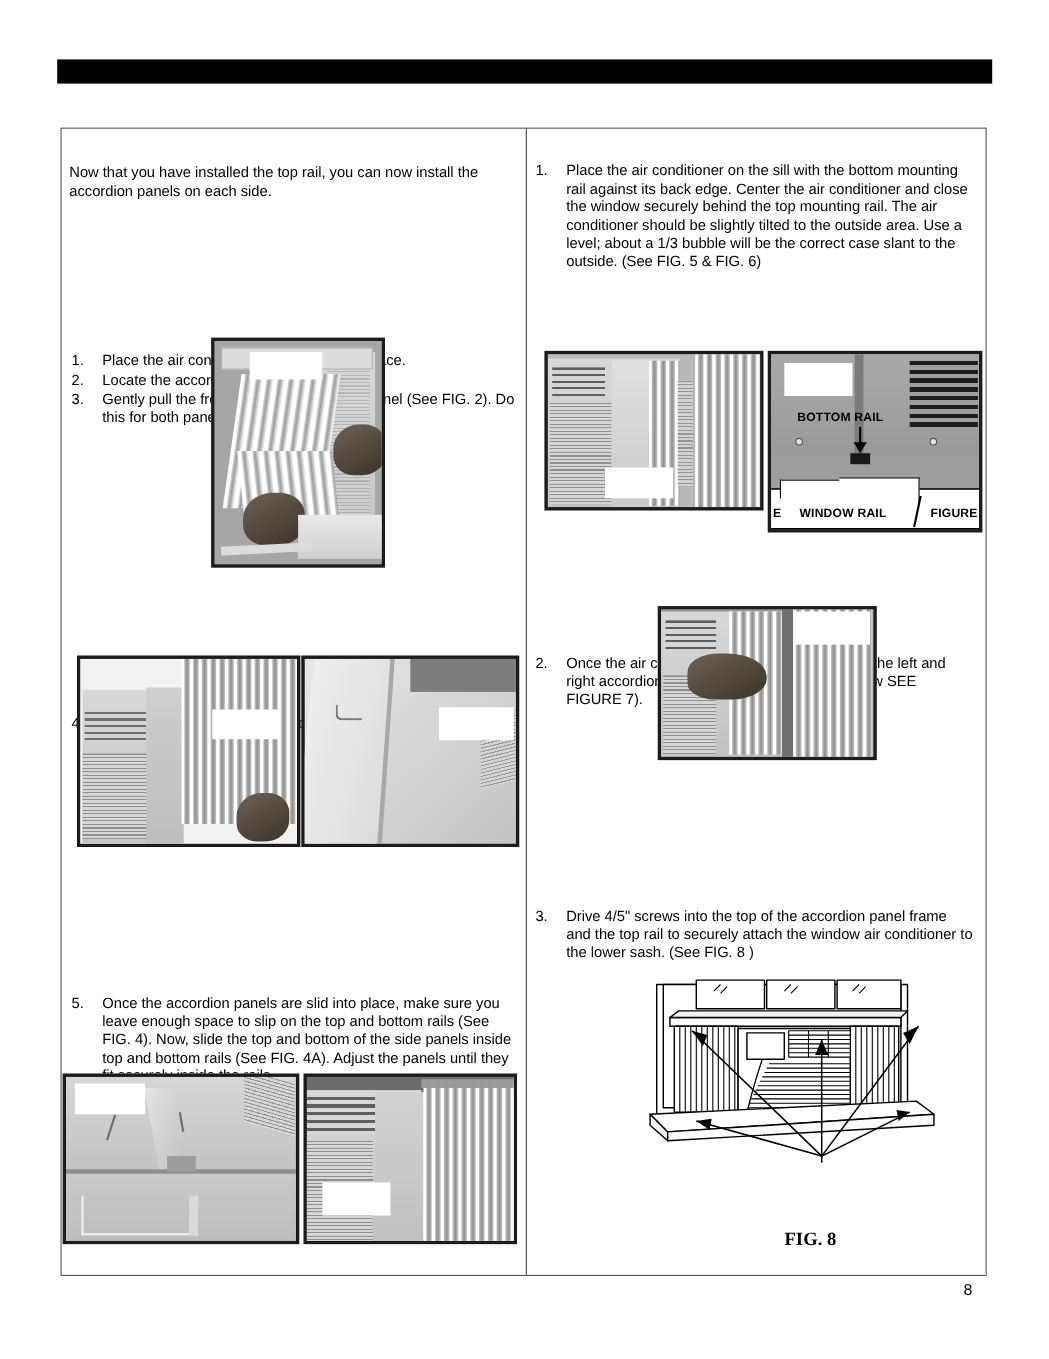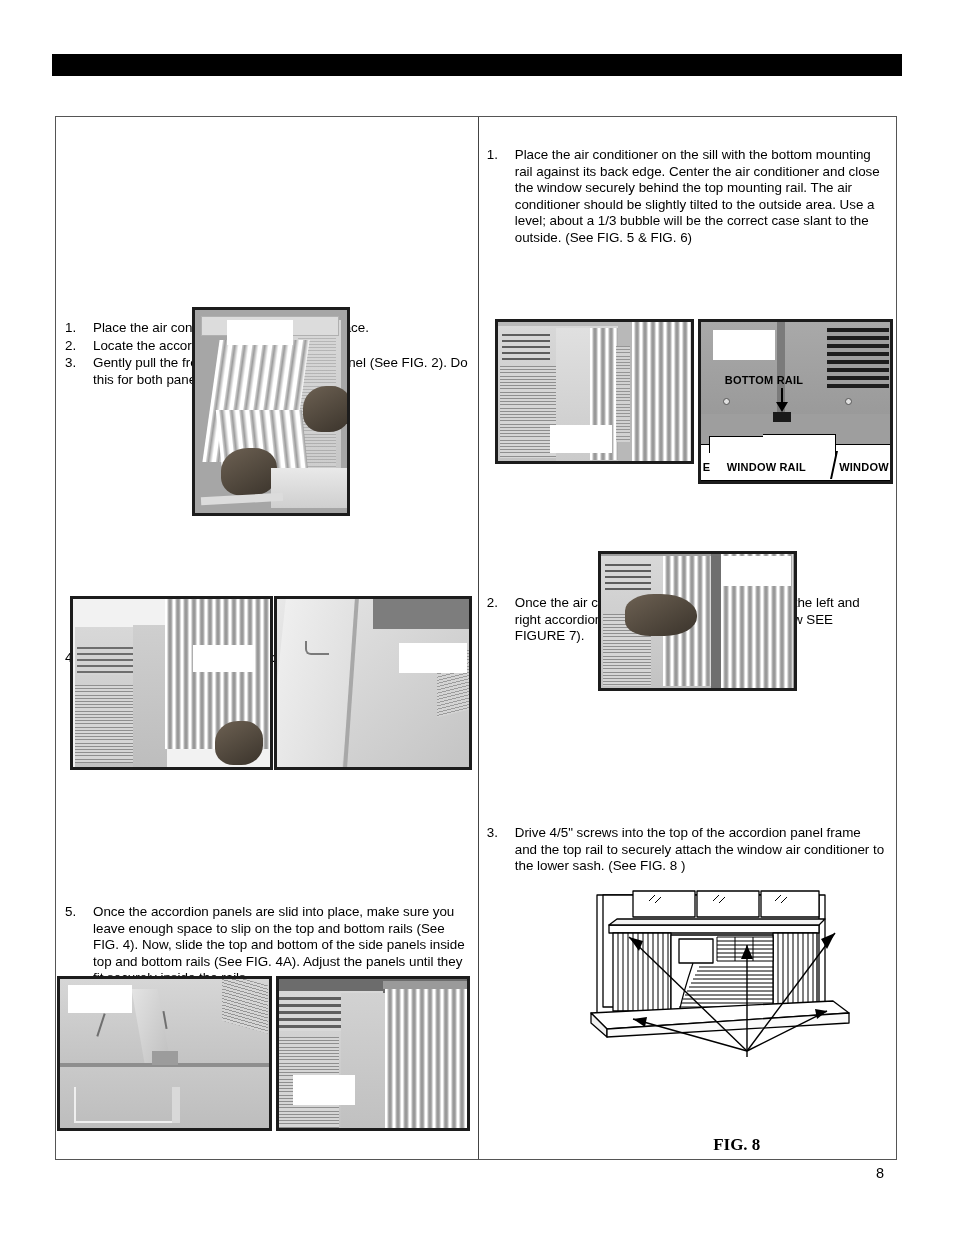--- a/index.html
+++ b/index.html
@@ -180,41 +180,41 @@
   }
   .fig8-caption {
     position: absolute;
     left: 0;
     top: 228px;
     width: 300px;
     text-align: center;
     font-family: "Liberation Serif", serif;
     font-weight: 700;
     font-size: 17px;
-    margin-top: 18px;
   }
 
   
   .page-num {
     position: absolute;
     left: 876px;
     top: 1165px;
     font-size: 14.5px;
     font-family: "Liberation Sans", sans-serif;
   }
 </style>
 </head>
 <body>
 
 <div class="top-banner"></div>
 
 <div class="content-box">
 
   <div class="col col-left">
 
+    <div class="para intro">Now that you have installed the top rail, you can now install the accordion panels on each side.</div>
 
     <div class="list-a">
       <div class="li para">
         <span class="li-num">1.</span>
         <span class="li-text">Place the air conditioner on a hard flat surface.</span>
       </div>
       <div class="li para">
         <span class="li-num">2.</span>
         <span class="li-text">Locate the accordion panels in the box.</span>
       </div>
@@ -358,21 +358,21 @@
 
         <div class="sill-band"></div>
         <div style="position:absolute;left:0;bottom:36px;width:100%;height:1.5px;background:#000;"></div>
 
         <div class="sill-step" style="left:8px;bottom:28px;width:56px;height:16px;"></div>
         <div class="sill-step" style="left:62px;bottom:22px;width:72px;height:24px;border-left:none;"></div>
         <div style="position:absolute;left:132px;bottom:2px;width:1.5px;height:28px;background:#000;transform:skewX(-12deg);"></div>
         <div style="position:absolute;left:0;bottom:0;width:100%;height:1.5px;background:#000;"></div>
         <span class="fig6-label" style="left:2px;bottom:8px;">E</span>
         <span class="fig6-label" style="left:26px;bottom:8px;">WINDOW RAIL</span>
-        <span class="fig6-label" style="right:1px;bottom:8px;">WINDOW</span>
+        <span class="fig6-label" style="right:1px;bottom:8px;">FIGURE</span>
 
         <div class="whitebox" style="left:12px;top:8px;width:62px;height:30px;"></div>
       </div>
     </div>
 
     <div class="r-item-2">
       <div class="li para">
         <span class="li-num">2.</span>
         <span class="li-text">Once the air conditioner is placed, extend both the left and right accordion panels to the width of the window SEE FIGURE 7).</span>
       </div>

